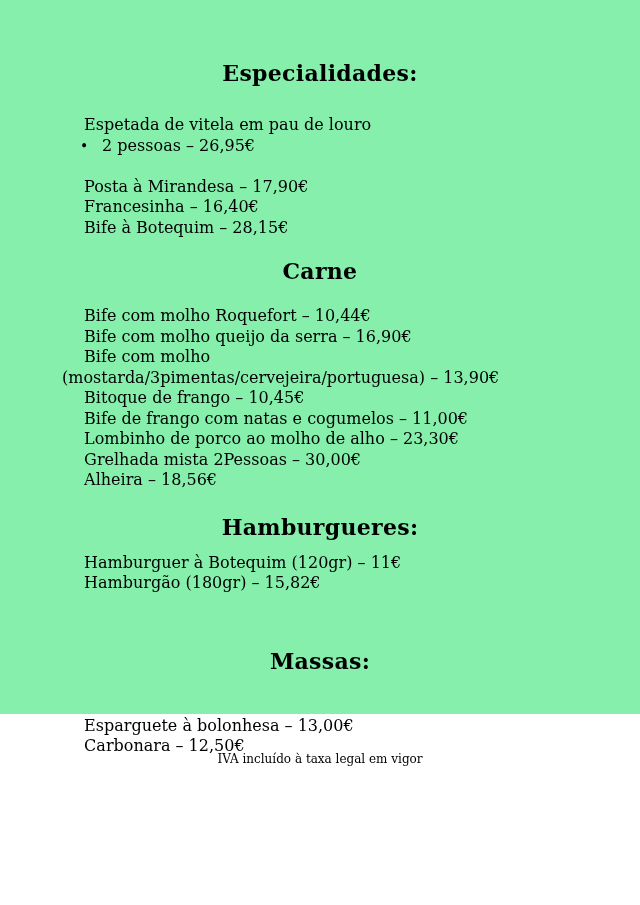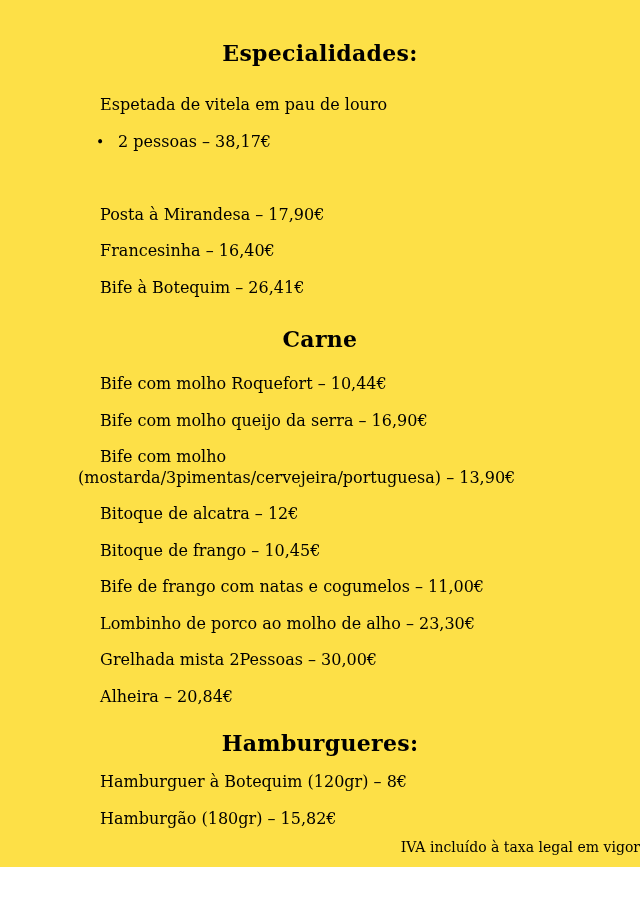--- a/index.html
+++ b/index.html
@@ -9,108 +9,108 @@
     color: #000000;
   }
   body {
     width: 640px;
     height: 905px;
     overflow: hidden;
     font-family: "DejaVu Serif", "Liberation Serif", serif;
   }
   .page {
     width: 640px;
-    height: 867px;
-    padding-top: 40px;
+    height: 714px;
+    padding-top: 60px;
     box-sizing: border-box;
-    background: #fde047;
+    background: #86efac;
   }
   .section-heading {
     font-family: "DejaVu Serif", "Liberation Serif", serif;
     font-weight: 700;
     font-size: 22px;
     line-height: 26px;
     text-align: center;
     margin: 0;
     letter-spacing: 0.3px;
   }
   
   .sec-0 .section-heading { margin: 0 0 29px 0; }
-  .sec-1 .section-heading { margin: 28px 0 22px 0; }
+  .sec-1 .section-heading { margin: 20px 0 22px 0; }
   .sec-2 .section-heading { margin: 23px 0 13px 0; }
   .sec-3 .section-heading { margin: 54px 0 42px 0; }
 
   .section-items {
     list-style: none;
     margin: 0;
     padding: 0 40px 0 62px;
   }
   .item {
     font-size: 16px;
     line-height: 20.5px;
-    margin: 16px;
+    margin: 0;
   }
   .item .txt {
     white-space: pre-line;
   }
   .item.spacer {
     height: 20.5px;
   }
   .item.bullet {
     padding-left: 18px;
   }
   .item .bullet-glyph {
     display: inline-block;
     width: 17px;
     font-size: 14px;
   }
   .footer-note {
-    text-align: right;
-    font-size: 14px;
+    text-align: center;
+    font-size: 12px;
     line-height: 16px;
     margin-top: -6px;
   }
 </style>
 </head>
 <body>
 
 <div class="page">
   <div>
   <section class="menu-section sec-0">
     <h2 class="section-heading">Especialidades:</h2>
     <ul class="section-items">
   <li class="item line">
     <span class="bullet-glyph" hidden=""></span>
     <span class="txt">Espetada de vitela em pau de louro</span>
   </li>
 
 
   <li class="item bullet">
     <span class="bullet-glyph">•</span>
-    <span class="txt">2 pessoas – 38,17€</span>
+    <span class="txt">2 pessoas – 26,95€</span>
   </li>
 
   <li class="item spacer">
     <span class="bullet-glyph" hidden=""></span>
     <span class="txt"></span>
   </li>
 
   <li class="item line">
     <span class="bullet-glyph" hidden=""></span>
     <span class="txt">Posta à Mirandesa – 17,90€</span>
   </li>
 
   <li class="item line">
     <span class="bullet-glyph" hidden=""></span>
     <span class="txt">Francesinha – 16,40€</span>
   </li>
 
   <li class="item line">
     <span class="bullet-glyph" hidden=""></span>
-    <span class="txt">Bife à Botequim – 26,41€</span>
+    <span class="txt">Bife à Botequim – 28,15€</span>
   </li>
 </ul>
   </section>
 
   <section class="menu-section sec-1">
     <h2 class="section-heading">Carne</h2>
     <ul class="section-items">
   <li class="item line">
     <span class="bullet-glyph" hidden=""></span>
     <span class="txt">Bife com molho Roquefort – 10,44€</span>
@@ -120,24 +120,20 @@
     <span class="bullet-glyph" hidden=""></span>
     <span class="txt">Bife com molho queijo da serra – 16,90€</span>
   </li>
 
   <li class="item line">
     <span class="bullet-glyph" hidden=""></span>
     <span class="txt">Bife com molho
 (mostarda/3pimentas/cervejeira/portuguesa) – 13,90€</span>
   </li>
 
-  <li class="item line">
-    <span class="bullet-glyph" hidden=""></span>
-    <span class="txt">Bitoque de alcatra – 12€</span>
-  </li>
 
   <li class="item line">
     <span class="bullet-glyph" hidden=""></span>
     <span class="txt">Bitoque de frango – 10,45€</span>
   </li>
 
   <li class="item line">
     <span class="bullet-glyph" hidden=""></span>
     <span class="txt">Bife de frango com natas e cogumelos – 11,00€</span>
   </li>
@@ -148,35 +144,49 @@
   </li>
 
   <li class="item line">
     <span class="bullet-glyph" hidden=""></span>
     <span class="txt">Grelhada mista 2Pessoas – 30,00€</span>
   </li>
 
 
   <li class="item line">
     <span class="bullet-glyph" hidden=""></span>
-    <span class="txt">Alheira – 20,84€</span>
+    <span class="txt">Alheira – 18,56€</span>
   </li>
 </ul>
   </section>
 
   <section class="menu-section sec-2">
     <h2 class="section-heading">Hamburgueres:</h2>
     <ul class="section-items">
   <li class="item line">
     <span class="bullet-glyph" hidden=""></span>
-    <span class="txt">Hamburguer à Botequim (120gr) – 8€</span>
+    <span class="txt">Hamburguer à Botequim (120gr) – 11€</span>
   </li>
 
   <li class="item line">
     <span class="bullet-glyph" hidden=""></span>
     <span class="txt">Hamburgão (180gr) – 15,82€</span>
   </li>
 </ul>
   </section>
 
+  <section class="menu-section sec-3">
+    <h2 class="section-heading">Massas:</h2>
+    <ul class="section-items">
+  <li class="item line">
+    <span class="bullet-glyph" hidden=""></span>
+    <span class="txt">Esparguete à bolonhesa – 13,00€</span>
+  </li>
+
+  <li class="item line">
+    <span class="bullet-glyph" hidden=""></span>
+    <span class="txt">Carbonara – 12,50€</span>
+  </li>
+</ul>
+  </section>
 </div>
   <div class="footer-note">IVA incluído à taxa legal em vigor</div>
 </div>
 
 </body></html>

